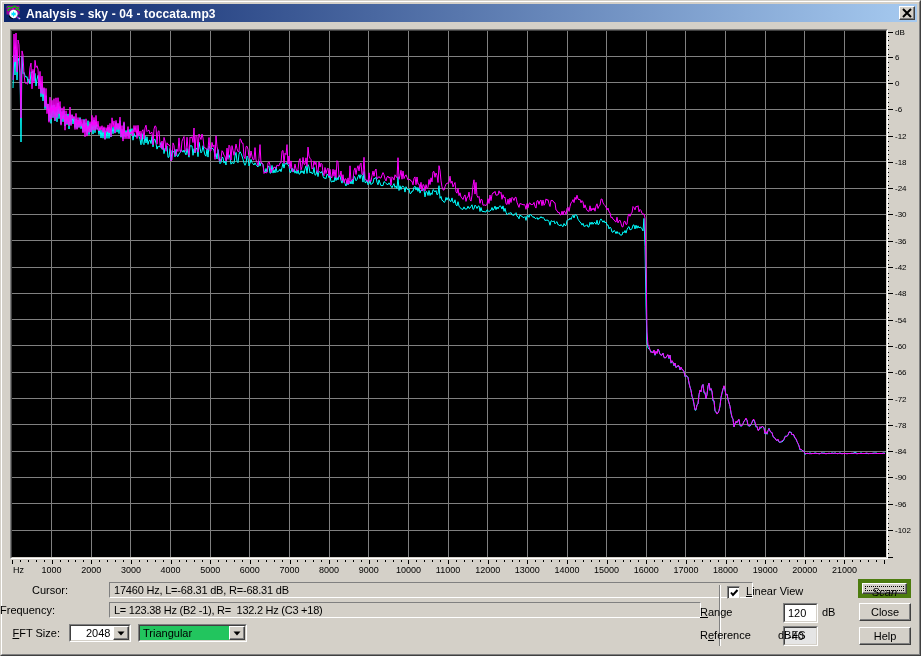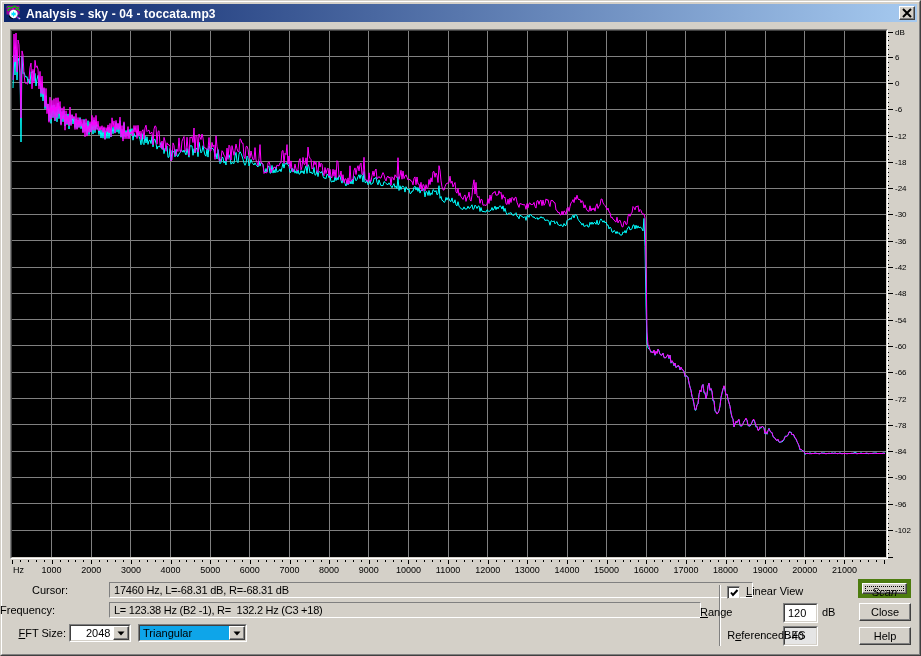--- a/index.html
+++ b/index.html
@@ -383,33 +383,33 @@
 <div class="lbl" style="left:0;top:584px;width:68px;text-align:right;">Cursor:</div>
 <div class="abs sunk1" style="left:69px;top:582px;width:644px;height:16px;">
     <div class="lbl" style="left:4px;top:1px;letter-spacing:-0.2px;">17460 Hz, L=-68.31 dB, R=-68.31 dB</div>
   </div>
 
 <div class="lbl" style="left:0;top:604px;width:68px;text-align:left;">Frequency:</div>
 <div class="abs sunk1" style="left:69px;top:602px;width:592px;height:16px;">
     <div class="lbl" style="left:4px;top:1px;letter-spacing:-0.25px;">L= 123.38 Hz (B2 -1), R=  132.2 Hz (C3 +18)</div>
   </div>
 
-<div class="lbl" style="left:6px;top:627px;width:60px;text-align:right;"><u>F</u>FT Size:</div>
+<div class="lbl" style="left:0;top:627px;width:60px;text-align:right;"><u>F</u>FT Size:</div>
 
 <div class="abs sunk2" style="left:69px;top:624px;width:62px;height:18px;background:#fff;">
     <div class="in"></div>
   <div class="lbl" style="left:16px;top:2px;">2048</div>
   <div class="abs raised" style="right:1px;top:1px;width:16px;height:14px;">
       <svg width="14" height="12">
         <path d="M3.5 4.5 L10.5 4.5 L7 8.5 Z" fill="#000"></path>
       </svg>
     </div>
 </div>
 
-<div class="abs sunk2" style="left:138px;top:624px;width:109px;height:18px;background:#0ea5e9;">
+<div class="abs sunk2" style="left:138px;top:624px;width:109px;height:18px;background:#22c55e;">
     <div class="in"></div>
   <div class="lbl" style="left:4px;top:2px;">Triangular</div>
   <div class="abs raised" style="right:1px;top:1px;width:16px;height:14px;">
       <svg width="14" height="12">
         <path d="M3.5 4.5 L10.5 4.5 L7 8.5 Z" fill="#000"></path>
       </svg>
     </div>
 </div>
 
 <div class="abs" style="left:719px;top:585px;width:1px;height:61px;background:#808080;"></div>
@@ -422,21 +422,21 @@
 </div>
 <div class="lbl" style="left:746px;top:585px;"><u>L</u>inear View</div>
 
 <div class="lbl" style="left:700px;top:606px;width:78px;text-align:left;"><u>R</u>ange</div>
 <div class="abs sunk2" style="left:783px;top:603px;width:35px;height:20px;background:#fff;">
     <div class="in"></div>
     <div class="lbl" style="left:4px;top:3px;">120</div>
   </div>
 <div class="lbl" style="left:822px;top:606px;">dB</div>
 
-<div class="lbl" style="left:700px;top:629px;width:78px;text-align:right;">R<u>e</u>ference</div>
+<div class="lbl" style="left:700px;top:629px;width:78px;">R<u>e</u>ference</div>
 <div class="abs sunk2" style="left:783px;top:626px;width:35px;height:20px;background:#e5e5e5;">
     <div class="in"></div>
     <div class="lbl" style="left:4px;top:3px;">-40</div>
   </div>
 <div class="lbl" style="left:778px;top:629px;">dBFS</div>
 
 <div class="abs" style="left:858px;top:579px;width:53px;height:19px;border:4px solid #4d7c0f;font-style:italic;">
   <div class="abs raised" style="inset:0;">
       <div class="abs" style="inset:2px;border:1px dotted #000;"></div>
   <div class="lbl" style="left:0;right:0;top:2px;text-align:center;">Scan</div>

